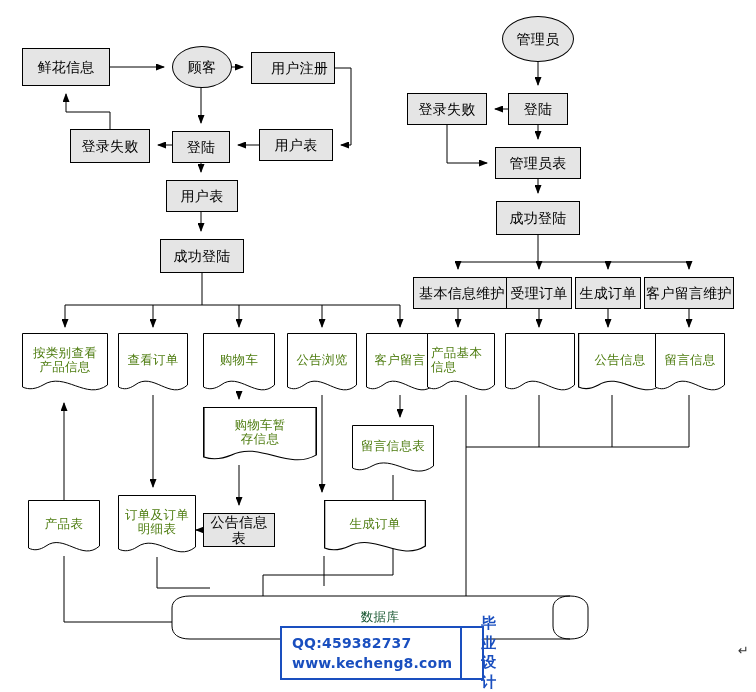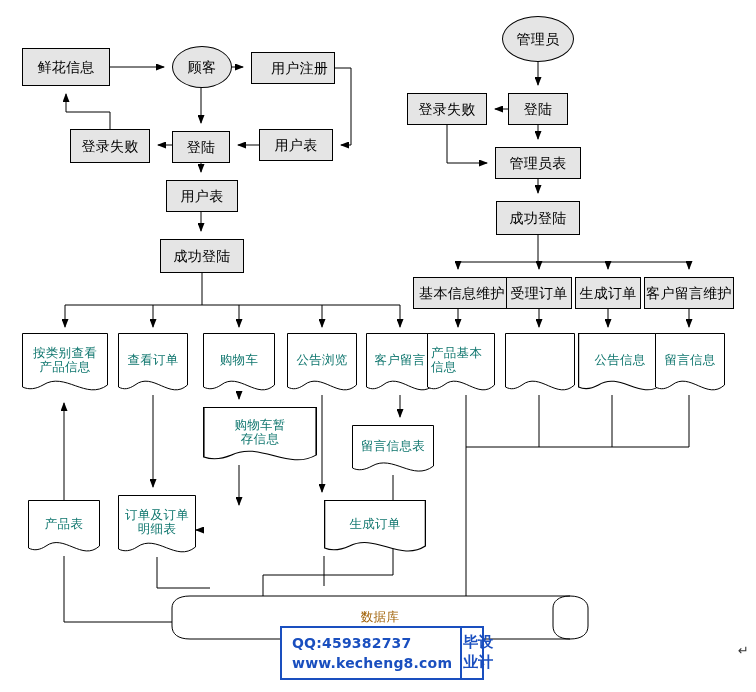--- a/index.html
+++ b/index.html
@@ -35,31 +35,31 @@
     padding:0;
     position:absolute;
     z-index:2;
   }
   .doc .doc-label{
     position:absolute;
     left:0;top:0;right:0;bottom:8px;
     display:flex;align-items:center;justify-content:center;
     text-align:center;
     font-size:12.5px;line-height:1.15;
-    color:#0f766e;
+    color:#4d7c0f;
     letter-spacing:0.3px;
   }
   .doc svg{position:absolute;left:0;top:0;width:100%;height:100%;}
   
   .db{position:absolute;z-index:2;}
   .db svg{position:absolute;left:0;top:0;width:100%;height:100%;}
   .db .db-label{
     position:absolute;left:0;right:0;top:0;bottom:0;
     display:flex;align-items:center;justify-content:center;
-    font-size:12.5px;color:#a16207;letter-spacing:0.3px;
+    font-size:12.5px;color:#14532d;letter-spacing:0.3px;
   }
   
   .wm{
     position:absolute;
     border:2px solid #1a4fbf;
     background:#fff;
     display:flex;
     align-items:stretch;
     z-index:5;
   }
@@ -67,22 +67,22 @@
     padding:5px 8px 5px 10px;
     display:flex;flex-direction:column;justify-content:center;
     color:#1a4fbf;
     font-size:14px;
     line-height:1.45;
     font-weight:bold;
     letter-spacing:0.2px;
   }
   .wm-right{
     border-left:2px solid #1a4fbf;
-    padding:5px 1px;
-    display:flex;flex-direction:row;justify-content:center;
+    padding:5px 19px;
+    display:flex;flex-direction:column;justify-content:center;
     color:#1a4fbf;
     font-size:15px;
     line-height:1.3;
     font-weight:bold;
   }
   .pilcrow{
     position:absolute;
     right:7px;bottom:34px;
     font-size:13px;color:#333;
     z-index:4;
@@ -227,20 +227,23 @@
   <div class="node" style="left:506px;top:277px;width:66px;height:32px;">
       <span>受理订单</span>
     </div>
   <div class="node" style="left:575px;top:277px;width:66px;height:32px;">
       <span>生成订单</span>
     </div>
   <div class="node" style="left:644px;top:277px;width:90px;height:32px;">
       <span>客户留言维护</span>
     </div>
 
+  <div class="node" style="left:203px;top:513px;width:72px;height:34px;">
+      <span>公告信息表</span>
+    </div>
 
   <div class="doc" style="left:22px;top:333px;width:86px;height:62px;">
     <svg viewBox="0 0 86 62" preserveAspectRatio="none">
         <path d="M0.5,0.5 L85.5,0.5 L85.5,52 C64,68 43,38 21,52 C14,56 7,57 0.5,54 Z" fill="#fff" stroke="#000"></path>
       </svg>
     <div class="doc-label">
         <span style="white-space:pre-line">按类别查看
 产品信息</span>
       </div>
   </div>

